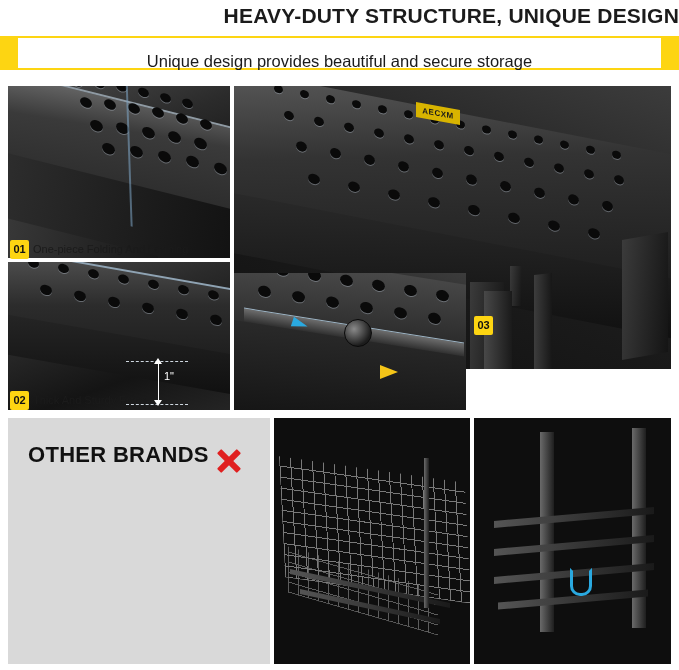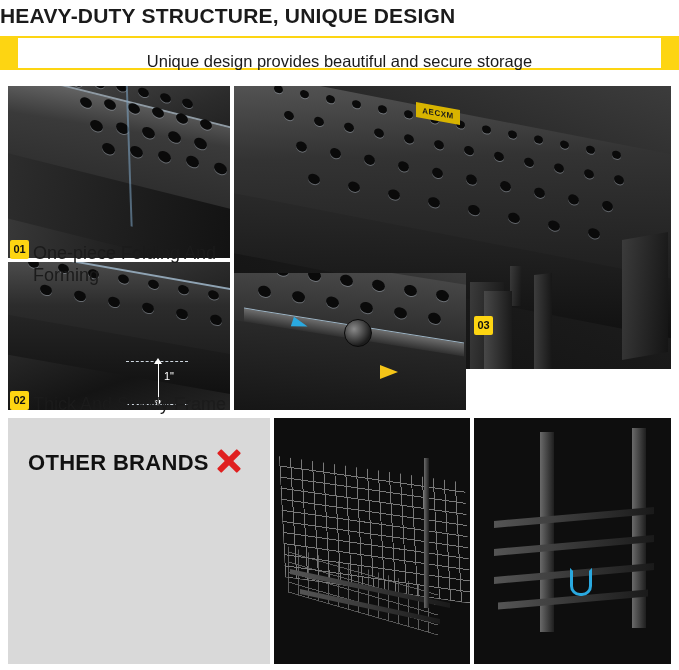--- a/index.html
+++ b/index.html
@@ -26,21 +26,21 @@
     position: absolute;
     left: 0; top: 0;
     width: 679px;
     height: 74px;
     background: #ffffff;
   }
   .title-main {
     position: absolute;
     left: 0; top: 4px;
     width: 679px;
-    text-align: left;
+    text-align: right;
     font-size: 21px;
     font-weight: bold;
     color: #1b1b1b;
     letter-spacing: 0.2px;
   }
   .title-bar {
     position: absolute;
     left: 0; top: 36px;
     width: 679px;
     height: 34px;
@@ -296,21 +296,21 @@
     color: #111;
     font-size: 11px;
     font-weight: bold;
     line-height: 19px;
     text-align: center;
     border-radius: 2px;
     z-index: 6;
   }
   .caption {
     position: absolute;
-    font-size: 18px;
+    font-size: 11px;
     color: #1b1b1b;
     z-index: 6;
     line-height: 1.22;
   }
   #badge1 { left: 10px; top: 240px; }
   #cap1   { left: 33px; top: 243px; width: 220px; }
   #badge2 { left: 10px; top: 391px; text-align: center; }
   #cap2   { left: 33px; top: 394px; width: 210px; }
   #badge3 { left: 474px; top: 316px; }
   #cap3   { left: 472px; top: 339px; width: 200px; }
@@ -322,21 +322,21 @@
     width: 663px; height: 246px;
   }
   .lower-left {
     position: absolute;
     left: 0; top: 0;
     width: 262px; height: 246px;
     background: #d9d9d9;
   }
   .ob-title {
     position: absolute;
-    left: 20px; top: 32px;
+    left: 20px; top: 24px;
     font-size: 22px;
     font-weight: bold;
     color: #111;
     letter-spacing: .3px;
   }
   .ob-x {
     position: absolute;
     left: 205px; top: 28px;
     width: 30px; height: 30px;
   }

